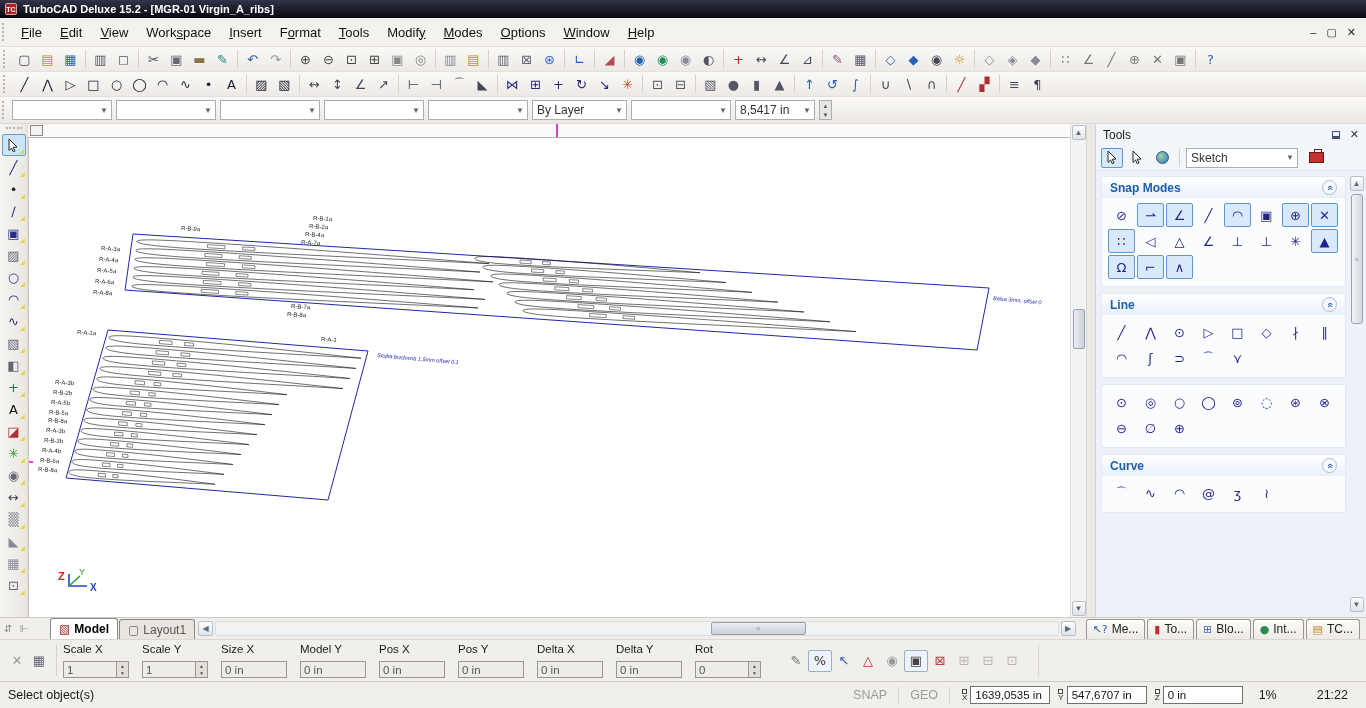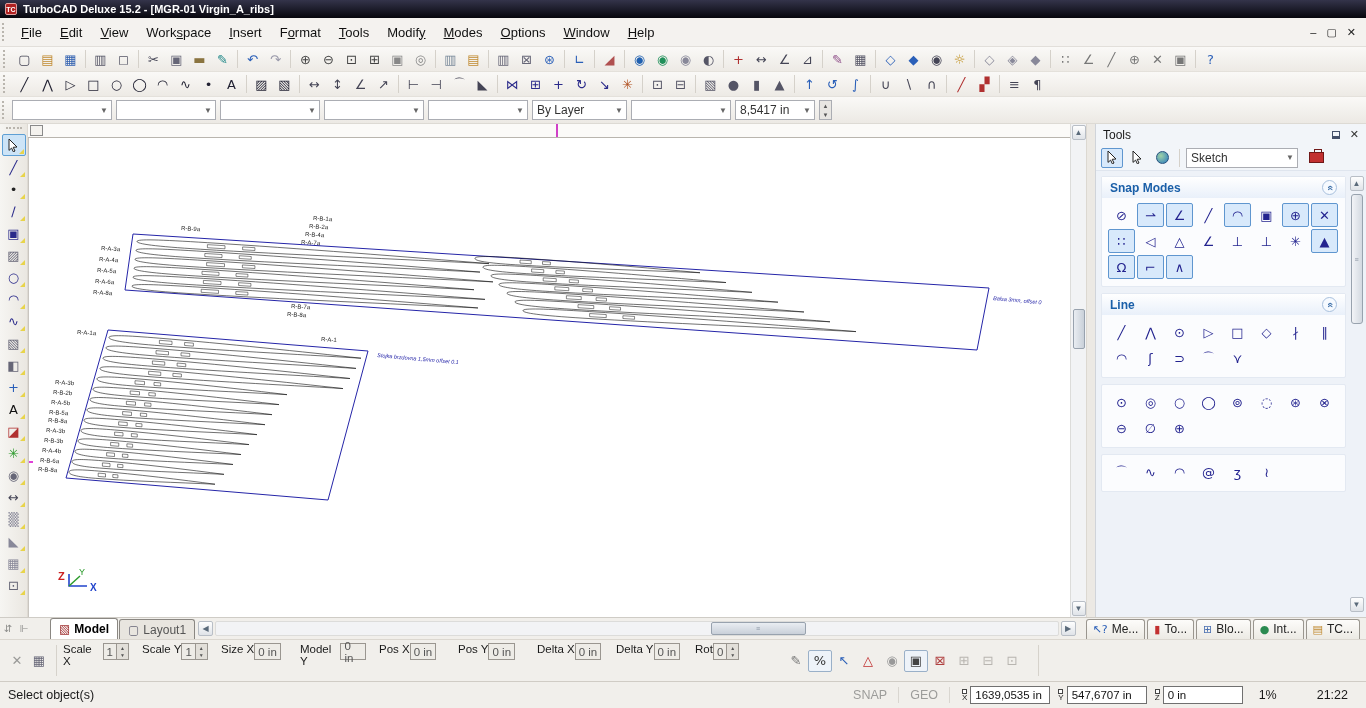--- a/index.html
+++ b/index.html
@@ -75,21 +75,21 @@
   .dtab.active{background:#fff;color:#000;font-weight:bold;height:21px}
   .hsbtn{width:15px;height:15px;font-size:8px;color:#5a6a7a;display:flex;align-items:center;justify-content:center;background:linear-gradient(#fefefe,#dfe3e8);border:1px solid #b8bec6;border-radius:2px;margin:0 2px}
   .hstrack{flex:1;height:15px;background:#f2f3f5;border:1px solid #dcdcda;position:relative;border-radius:2px}
   .hthumb{position:absolute;top:0;height:13px;border:1px solid #98a2ae;background:linear-gradient(#e9edf2,#c9d0d9);border-radius:2px;display:flex;align-items:center;justify-content:center;color:#8a94a2;font-size:7px;letter-spacing:1px}
   .ptab{height:20px;display:flex;align-items:center;gap:4px;padding:0 6px;font-size:12px;color:#222;border:1px solid #9a968f;border-bottom:none;border-radius:3px 3px 0 0;background:linear-gradient(#fdfcfa,#eceae4);margin-right:2px}
   .ptab .bico{font-family:"DejaVu Sans",sans-serif;font-size:11px}
   
   .insp{height:42px;background:#f1efeb;display:flex;align-items:stretch;border-top:1px solid #dbd7d0;padding:3px 0 3px 6px}
   .iico{width:22px;display:flex;align-items:center;justify-content:center;font-size:13px;font-family:"DejaVu Sans",sans-serif}
   .isep{width:1px;background:#d6d2cb;margin:2px 6px}
-  .fld{width:66px;margin-right:13px;display:flex;flex-direction:row;justify-content:flex-start}
+  .fld{width:66px;margin-right:13px;display:flex;flex-direction:column;justify-content:space-between}
   .fld label{font-size:11.5px;color:#1a1a1a}
   .frow{display:flex}
   .fin{flex:1;height:17px;border:1px solid #9a9690;background:#eeece7;display:flex;align-items:center;padding:0 3px;font-size:11.5px;color:#555}
   .fspin{width:12px;height:17px;border:1px solid #9a9690;border-left:none;background:#e2dfd9;display:flex;flex-direction:column}
   .fspin i{flex:1;font-style:normal;font-size:5px;color:#555;display:flex;align-items:center;justify-content:center}
   .inspicons{display:flex;align-items:center;margin-left:10px}
   .mico{width:24px;height:22px;display:flex;align-items:center;justify-content:center;font-size:13px;font-family:"DejaVu Sans",sans-serif;border:1px solid transparent;border-radius:2px}
   .mico.pressed{border-color:#9ab0c8;background:#eef3f9}
   
   .status{height:27px;display:flex;align-items:center;font-size:12.5px;color:#1a1a1a;background:#f1efeb;border-top:1px solid #d0ccc5;padding:0 8px}
@@ -575,20 +575,26 @@
               <span class="picon">⊛</span>
               <span class="picon">⊗</span>
               <span style="flex-basis: 100%; height: 0px;"></span>
               <span class="picon">⊖</span>
               <span class="picon">∅</span>
               <span class="picon">⊕</span>
               <span style="flex-basis: 100%; height: 0px;"></span>
             </div>
           </div>
           <div class="section">
+            <div class="sec-head">
+              <span>Curve</span>
+              <span class="chev">
+                <b>«</b>
+              </span>
+            </div>
             <div class="sec-body">
               <span class="picon">⌒</span>
               <span class="picon">∿</span>
               <span class="picon">◠</span>
               <span class="picon">@</span>
               <span class="picon">ʒ</span>
               <span class="picon">≀</span>
               <span style="flex-basis: 100%; height: 0px;"></span>
             </div>
           </div>

